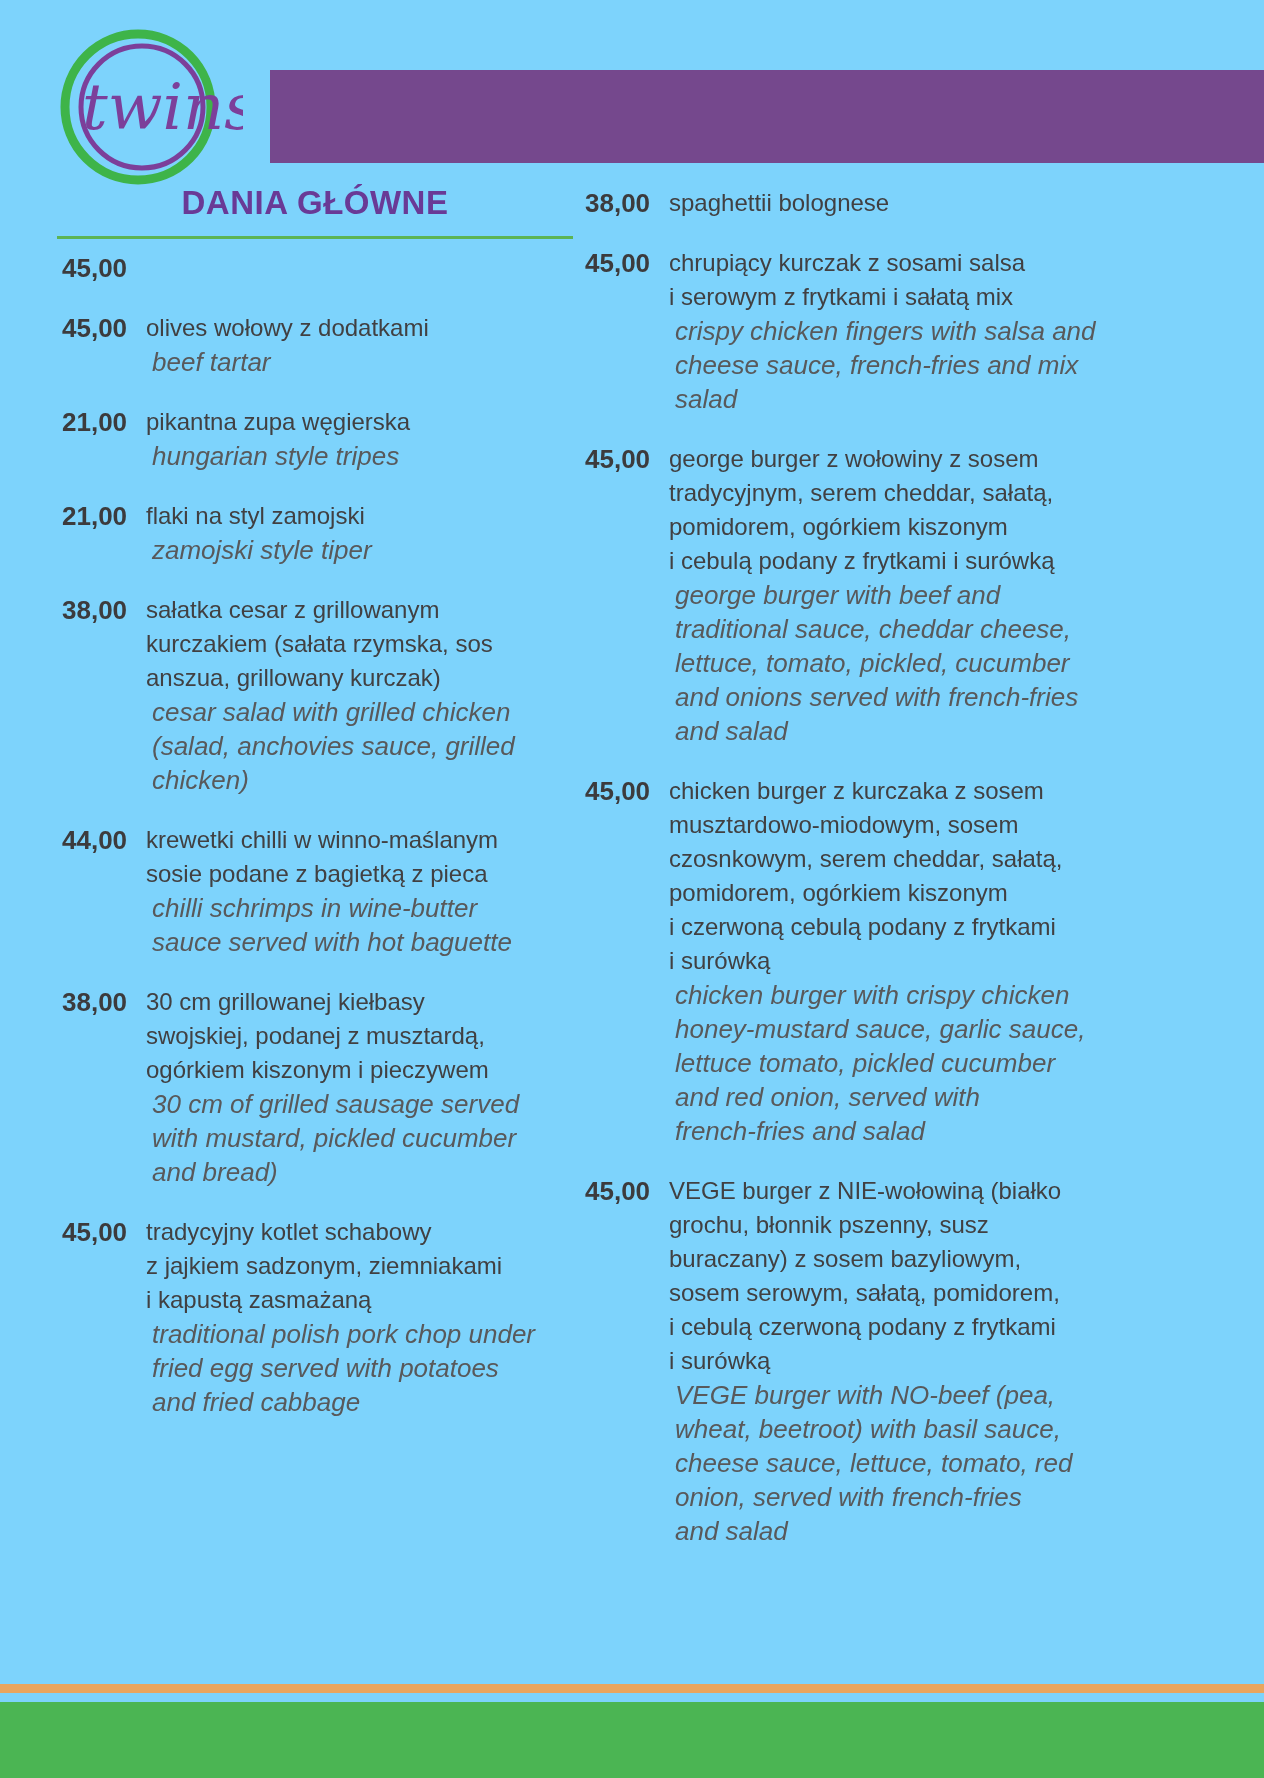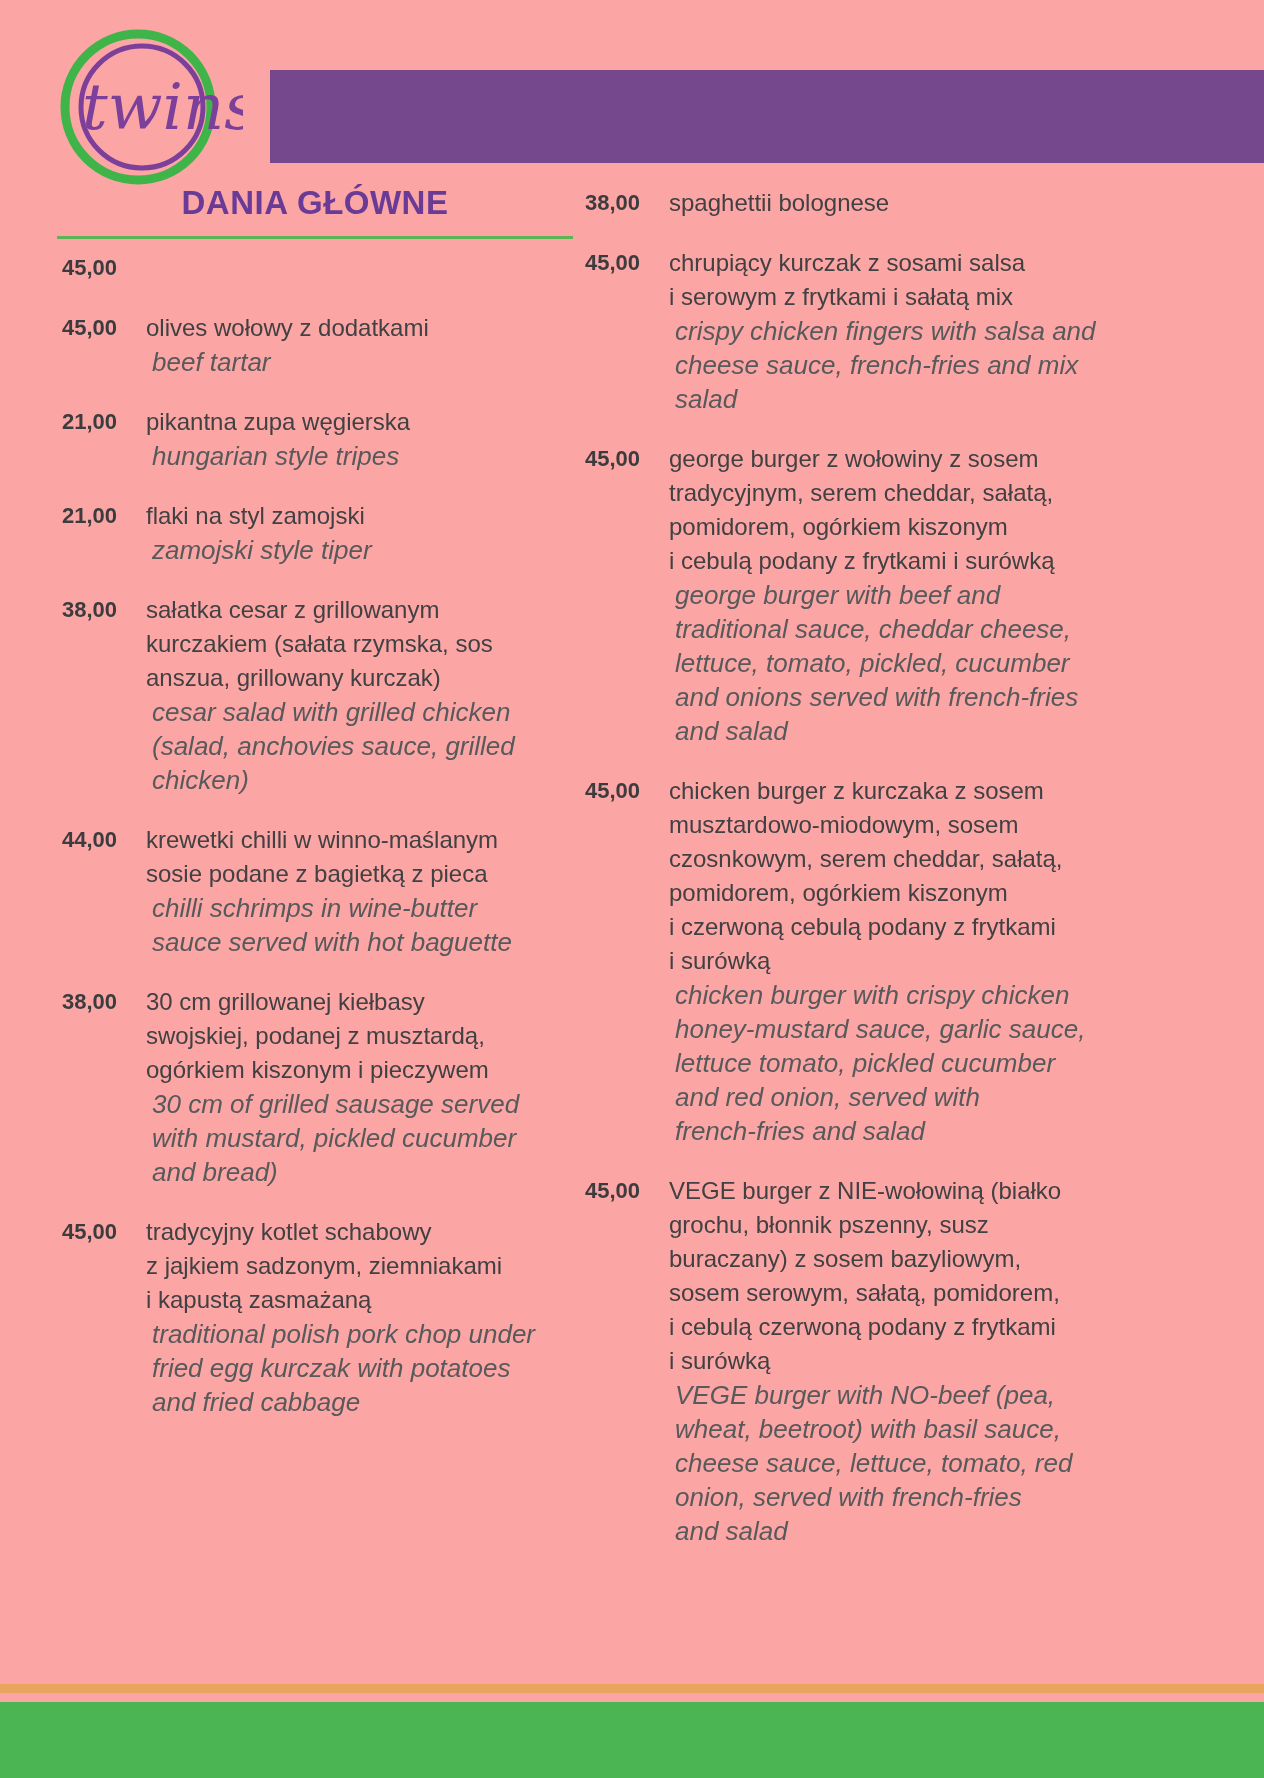--- a/index.html
+++ b/index.html
@@ -6,21 +6,21 @@
     margin: 0; padding: 0;
     width: 1264px; height: 1778px;
     background: #ffffff;
     font-family: "Liberation Sans", sans-serif;
     overflow: hidden;
     position: relative;
   }
   #page {
     position: relative;
     width: 1264px; height: 1778px;
-    background: #fca5a5;
+    background: #7dd3fc;
   }
   
   #logo {
     position: absolute;
     left: 58px; top: 26px;
     width: 185px; height: 165px;
   }
   #header-bar {
     position: absolute;
     left: 270px; top: 70px;
@@ -53,21 +53,21 @@
     line-height: 34px;
   }
 
   .item {
     display: flex;
     align-items: flex-start;
     margin-bottom: 26px;
   }
   .price {
     flex: 0 0 84px;
-    font-size: 22px;
+    font-size: 26px;
     line-height: 34px;
     font-weight: bold;
     color: #3c3b3d;
   }
   .desc { flex: 1 1 auto; }
   .pl {
     font-size: 24px;
     line-height: 34px;
     color: #414042;
     white-space: pre-line;
@@ -179,21 +179,21 @@
           </div>
         </div>
 
         <div class="item">
           <div class="price">45,00</div>
           <div class="desc">
             <div class="pl">tradycyjny kotlet schabowy
 z jajkiem sadzonym, ziemniakami
 i kapustą zasmażaną</div>
             <div class="en">traditional polish pork chop under
-fried egg kurczak with potatoes
+fried egg served with potatoes
 and fried cabbage</div>
           </div>
         </div>
       </div>
   </div>
 
   <div class="col" id="col-right">
     <div>
 
         <div class="item">

